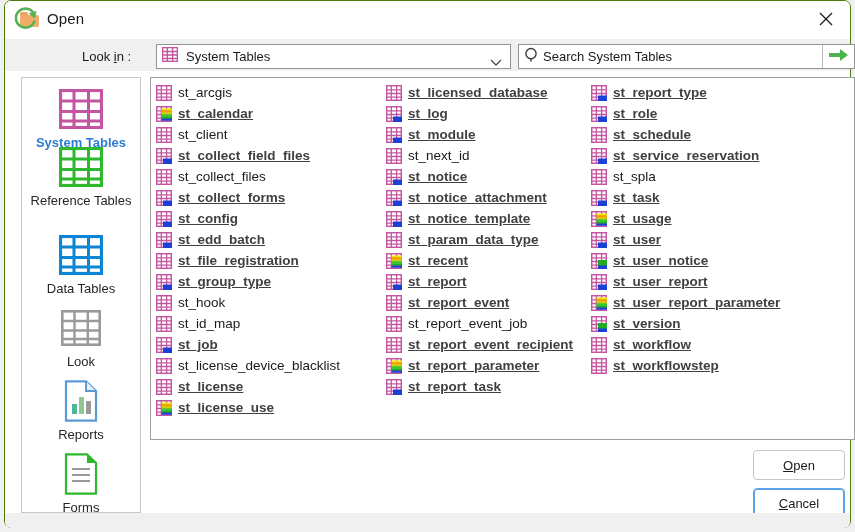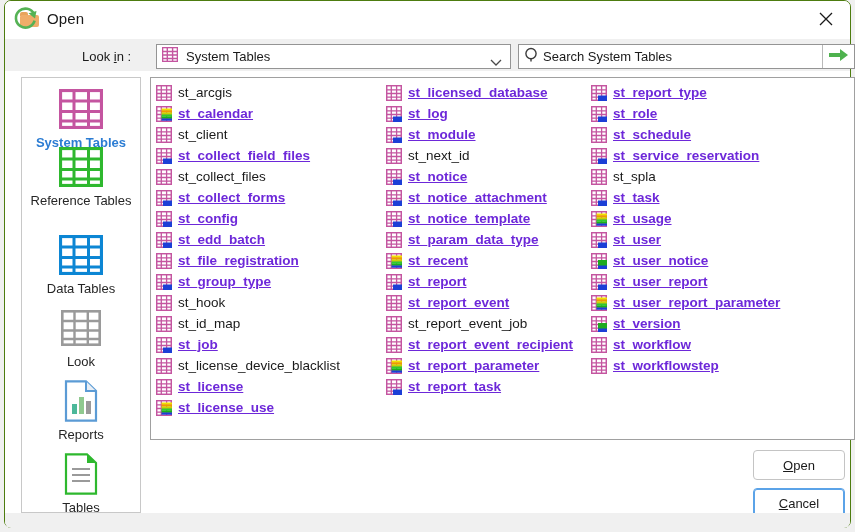--- a/index.html
+++ b/index.html
@@ -186,21 +186,21 @@
   .fitem .fico {
     flex: none;
     margin-right: 6px;
     width: 16px; height: 16px;
   }
   .fitem .fname {
     font-size: 13.5px;
     color: #1a1a1a;
   }
   .fitem.link .fname {
-    color: #6d28d9;
+    color: #404040;
     font-weight: bold;
     text-decoration: underline;
   }
 
   
   .btn {
     position: absolute;
     width: 92px; height: 30px;
     background: #ffffff;
     border: 1px solid #c4c4c4;
@@ -345,21 +345,21 @@
       </div>
 
       <div class="side-item" style="top:371px;">
         <div class="glyph">
           <svg width="36" height="42" viewBox="0 0 36 42">
             <path d="M3 1.3 H24 L33 10 V40.7 H3 Z" fill="#ffffff" stroke="#2eb82e" stroke-width="2.2"></path>
             <path d="M24 1.3 L24 10 L33 10 Z" fill="#2eb82e"></path>
             <path d="M9 16 H27 M9 22 H27 M9 28 H27" stroke="#9a9a9a" stroke-width="2.2"></path>
           </svg>
         </div>
-        <div class="txt">Tables</div>
+        <div class="txt">Forms</div>
       </div>
     </div>
 
     <div class="listpanel">
       <div class="col" id="col0" style="left:5px;">
           <div class="fitem">
             <span class="fico"><svg width="16" height="16" viewBox="0 0 16 16">
                 <rect x="0.7" y="0.7" width="14.6" height="14.6" fill="#ffffff" stroke="#c455a0" stroke-width="1.5"></rect>
                 <path d="M0 4.8 H16 M0 8.5 H16 M0 12.2 H16 M5.3 0 V16 M10.6 0 V16" stroke="#c455a0" stroke-width="1.3"></path>
               </svg></span>

